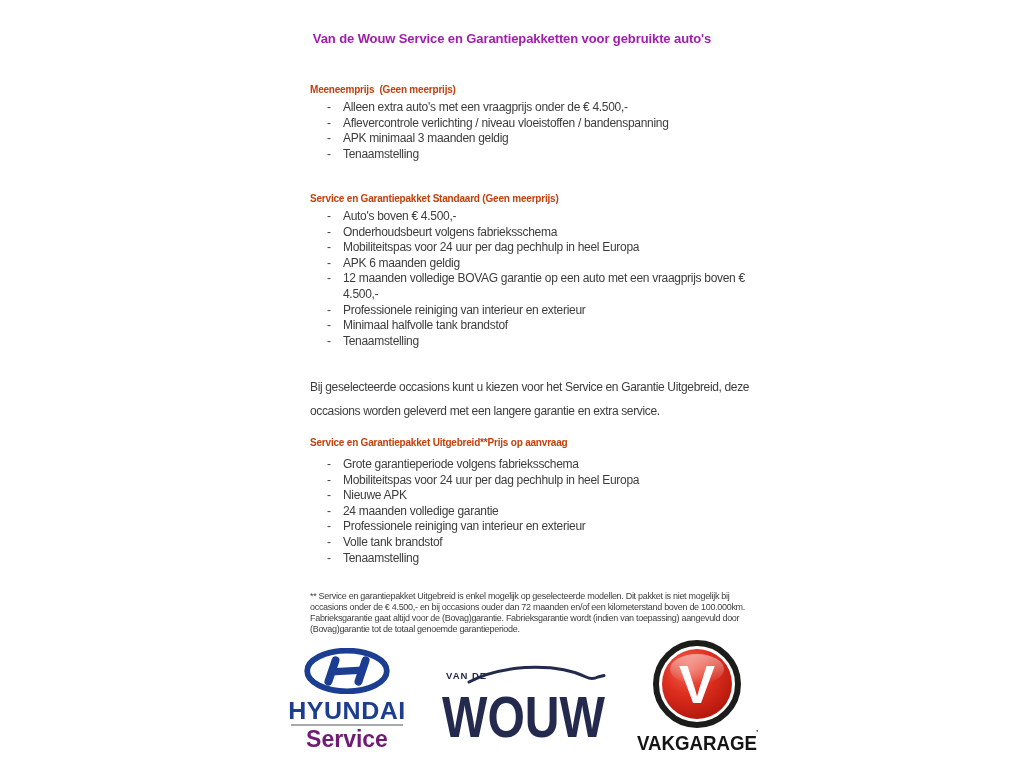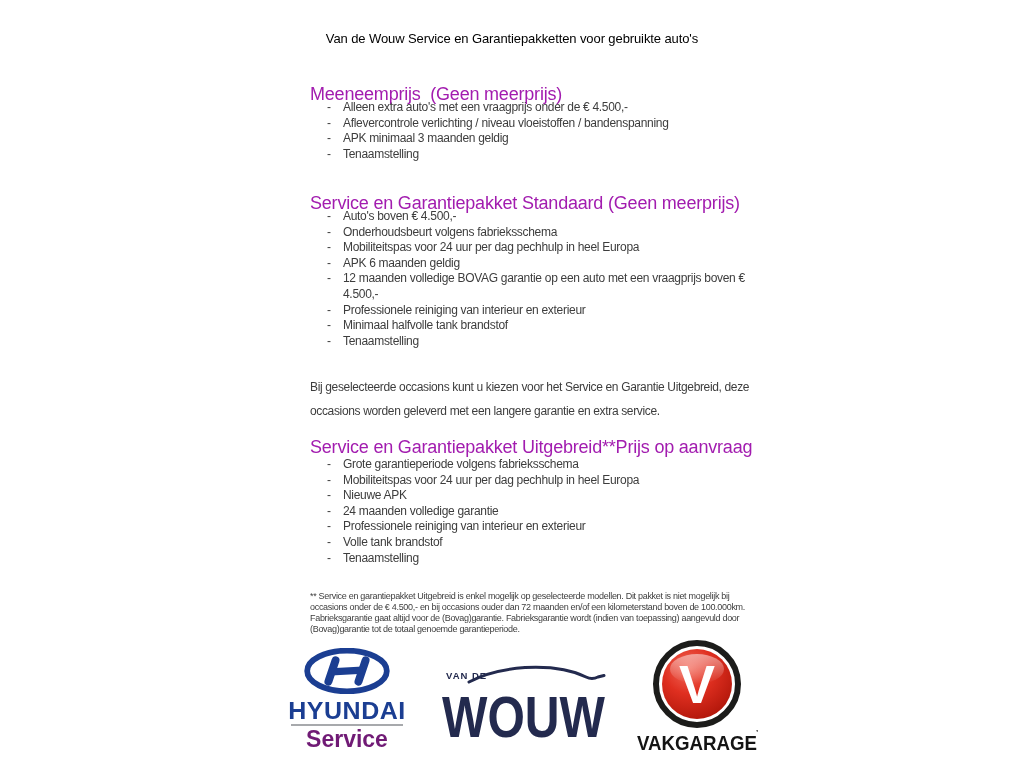--- a/index.html
+++ b/index.html
@@ -2,25 +2,25 @@
 <html><head>
 <meta charset="utf-8">
 <style>
   html,body { margin:0; padding:0; background:#ffffff; }
   .page {
     position:relative; width:1024px; height:768px; background:#ffffff;
     font-family:"Liberation Sans", sans-serif; color:#3d3d3d; overflow:hidden;
   }
   .doc-title {
     position:absolute; top:31px; left:0; width:1024px; text-align:center;
-    font-size:13px; font-weight:normal; color:#000000; letter-spacing:-0.1px;
+    font-size:13px; font-weight:bold; color:#a21caf; letter-spacing:-0.1px;
   }
   .abs { position:absolute; }
   .sec-heading {
-    font-size:18px; font-weight:normal; color:#a21caf;
+    font-size:10px; font-weight:bold; color:#c2410c;
     white-space:pre-wrap; letter-spacing:-0.2px;
   }
   .heading-right { }
   .dash-list { width:445px; font-size:12px; letter-spacing:-0.3px; }
   .dash-list .li { display:flex; line-height:15.6px; }
   .dash-list .dash { flex:none; width:16px; padding-left:17px; }
   .dash-list .li-text { flex:1; }
   .body-par {
     width:445px; font-size:12px; line-height:24px; letter-spacing:-0.35px;
   }

